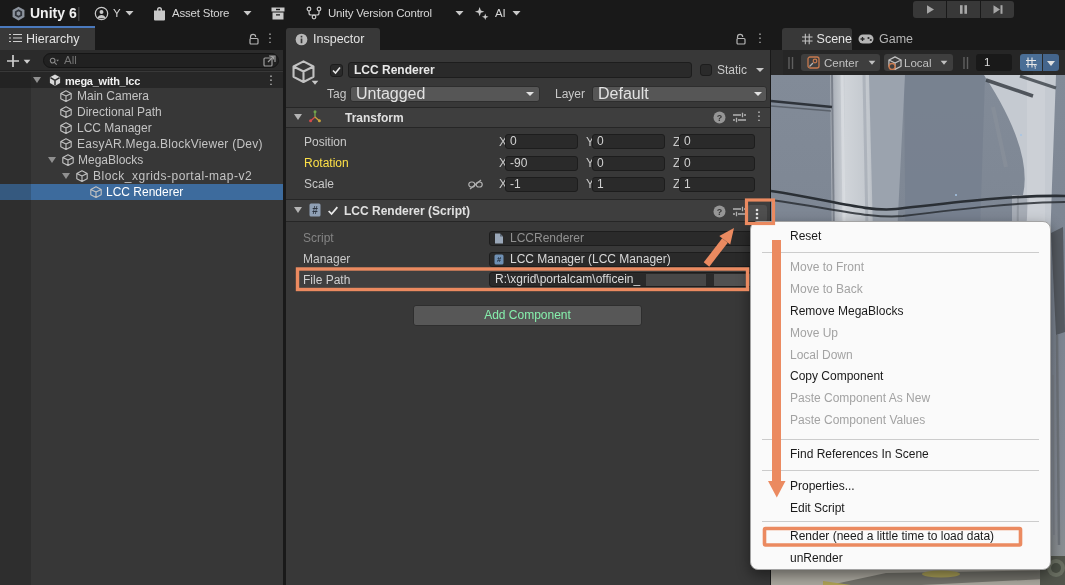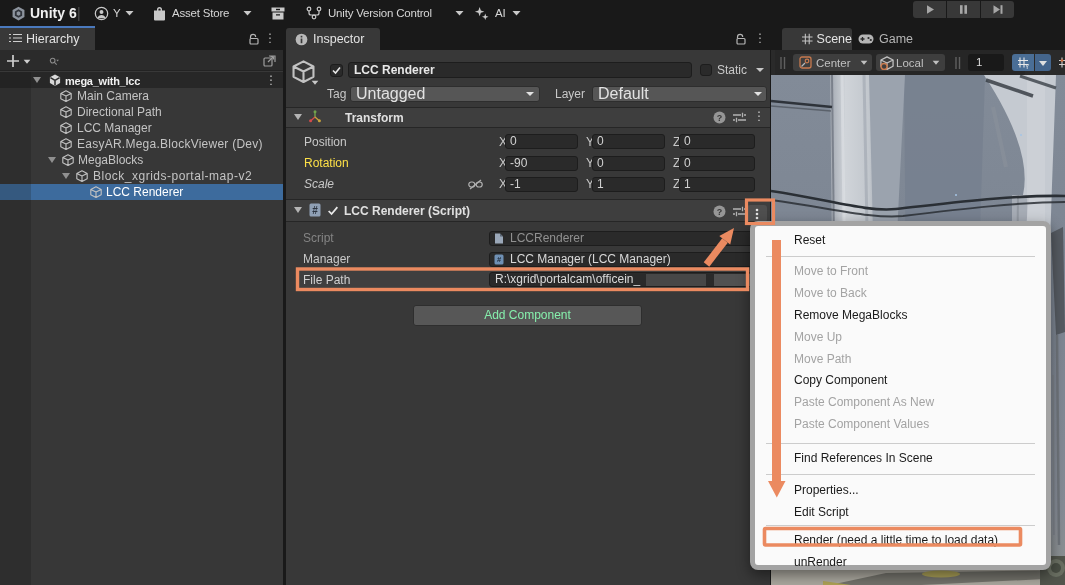--- a/index.html
+++ b/index.html
@@ -42,27 +42,27 @@
     border-radius:3px; color:#d2d2d2; font-size:12px; }
   .drop { position:absolute; background:#565656; border:1px solid #2e2e2e;
     border-radius:3px; color:#e2e2e2; font-size:16px; }
   .darr { position:absolute; width:0; height:0; border-left:4px solid transparent;
     border-right:4px solid transparent; border-top:4.5px solid #c8c8c8; }
   .hl { position:absolute; left:0; width:484px; height:1px; background:#262626; }
   .chead { position:absolute; left:0; width:484px; background:#3e3e3e; }
 
   
   #scenep { left:771px; top:50px; width:294px; height:535px; background:#2a2a2a; }
-  #scenetb { position:absolute; left:4px; top:0; width:250px; height:25px; background:#262626; }
+  #scenetb { position:absolute; left:12px; top:0; width:250px; height:25px; background:#262626; }
   .sbtn { position:absolute; top:4px; height:17px; background:#3e3e3e; border-radius:3px;
     color:#c0c0c0; font-size:11.5px; display:flex; align-items:center; }
 
   
   #menu { left:750px; top:221px; width:301px; height:349px; background:#fafafa;
-    border:5px solid #a3a3a3; border-radius:8px;
+    border:1px solid #a3a3a3; border-radius:8px;
     box-shadow:0 5px 14px rgba(0,0,0,0.45); padding-top:4px; font-size:12px; color:#1a1a1a; }
   .mi { height:21.8px; line-height:21.8px; padding-left:39px; white-space:nowrap; }
   .mi.dis { color:#a3a3a3; }
   .msep { height:1px; background:#cccccc; margin:4.3px 11px; }
 </style>
 </head>
 <body>
 <div id="root">
 
   <div id="topbar" class="abs">
@@ -215,20 +215,21 @@
     </svg>
 
   <div id="hier" class="abs">
     <div id="hier-toolbar" class="abs">
       <svg class="abs" style="left:6px; top:4px" width="14" height="14" viewBox="0 0 14 14">
           <path stroke="#cfcfcf" stroke-width="1.7" d="M7 1 v12 M1 7 h12"></path>
         </svg>
       <svg class="abs" style="left:23px; top:9px" width="8" height="5" viewBox="0 0 9 6">
           <path fill="#cfcfcf" d="M0.5 1 h8 L4.5 5.6 Z"></path>
         </svg>
+      <div id="hier-search" class="abs">All</div>
       <svg class="abs" style="left:49px; top:7px" width="10" height="9" viewBox="0 0 11 10">
           <circle cx="4" cy="4" r="2.6" fill="none" stroke="#8a8a8a" stroke-width="1.2"></circle>
           <path d="M6 6 L8.5 8.5" stroke="#8a8a8a" stroke-width="1.2"></path>
           <path fill="#8a8a8a" d="M8 3 h3 l-1.5 2 Z"></path>
         </svg>
       <svg class="abs" style="left:263px; top:5px" width="13" height="12" viewBox="0 0 13 12">
           <rect x="1" y="3" width="8" height="8" rx="1" fill="none" stroke="#9d9d9d" stroke-width="1.2"></rect>
           <path d="M6 1 h6 v6" fill="none" stroke="#9d9d9d" stroke-width="1.2"></path>
           <path d="M5 7 L10.5 1.5 M10.5 1.5 h-3 M10.5 1.5 v3" stroke="#9d9d9d" stroke-width="1.2" fill="none"></path>
         </svg>
@@ -355,21 +356,21 @@
     <div class="field" style="left:393px; top:84px; width:76px; height:15px; line-height:13px; padding-left:4px;">0</div>
 
     <div class="abs" style="left:18px; top:106px; color:#fde047;">Rotation</div>
     <div class="abs" style="left:213px; top:106px; color:#c8c8c8;">X</div>
     <div class="field" style="left:219px; top:105.5px; width:73px; height:15px; line-height:13px; padding-left:4px;">-90</div>
     <div class="abs" style="left:300px; top:106px; color:#c8c8c8;">Y</div>
     <div class="field" style="left:306px; top:105.5px; width:73px; height:15px; line-height:13px; padding-left:4px;">0</div>
     <div class="abs" style="left:387px; top:106px; color:#c8c8c8;">Z</div>
     <div class="field" style="left:393px; top:105.5px; width:76px; height:15px; line-height:13px; padding-left:4px;">0</div>
 
-    <div class="abs" style="left:18px; top:127px; color:#c8c8c8;font-style:italic;">Scale</div>
+    <div class="abs" style="left:18px; top:127px; color:#c8c8c8;">Scale</div>
     <svg class="abs" style="left:182px; top:129px" width="15" height="11" viewBox="0 0 15 11">
         <g fill="none" stroke="#b2b2b2" stroke-width="1.2">
           <rect x="0.8" y="3" width="6" height="5" rx="2.5"></rect>
           <rect x="8.2" y="3" width="6" height="5" rx="2.5"></rect>
           <path d="M2 10 L13 1"></path>
         </g>
       </svg>
     <div class="abs" style="left:213px; top:127px; color:#c8c8c8;">X</div>
     <div class="field" style="left:219px; top:126.5px; width:73px; height:15px; line-height:13px; padding-left:4px;">-1</div>
     <div class="abs" style="left:300px; top:127px; color:#c8c8c8;">Y</div>
@@ -551,21 +552,21 @@
       </svg>
   </div>
 
   <div id="menu" class="abs">
     <div class="mi">Reset</div>
     <div class="msep"></div>
     <div class="mi dis">Move to Front</div>
     <div class="mi dis">Move to Back</div>
     <div class="mi">Remove MegaBlocks</div>
     <div class="mi dis">Move Up</div>
-    <div class="mi dis">Move Path</div>
+    <div class="mi dis">Local Down</div>
     <div class="mi">Copy Component</div>
     <div class="mi dis">Paste Component As New</div>
     <div class="mi dis">Paste Component Values</div>
     <div class="msep" style="margin-top:7.3px"></div>
     <div class="mi">Find References In Scene</div>
     <div class="msep"></div>
     <div class="mi">Properties...</div>
     <div class="mi">Edit Script</div>
     <div class="msep" style="margin-top:1.3px"></div>
     <div class="mi">Render (need a little time to load data)</div>

